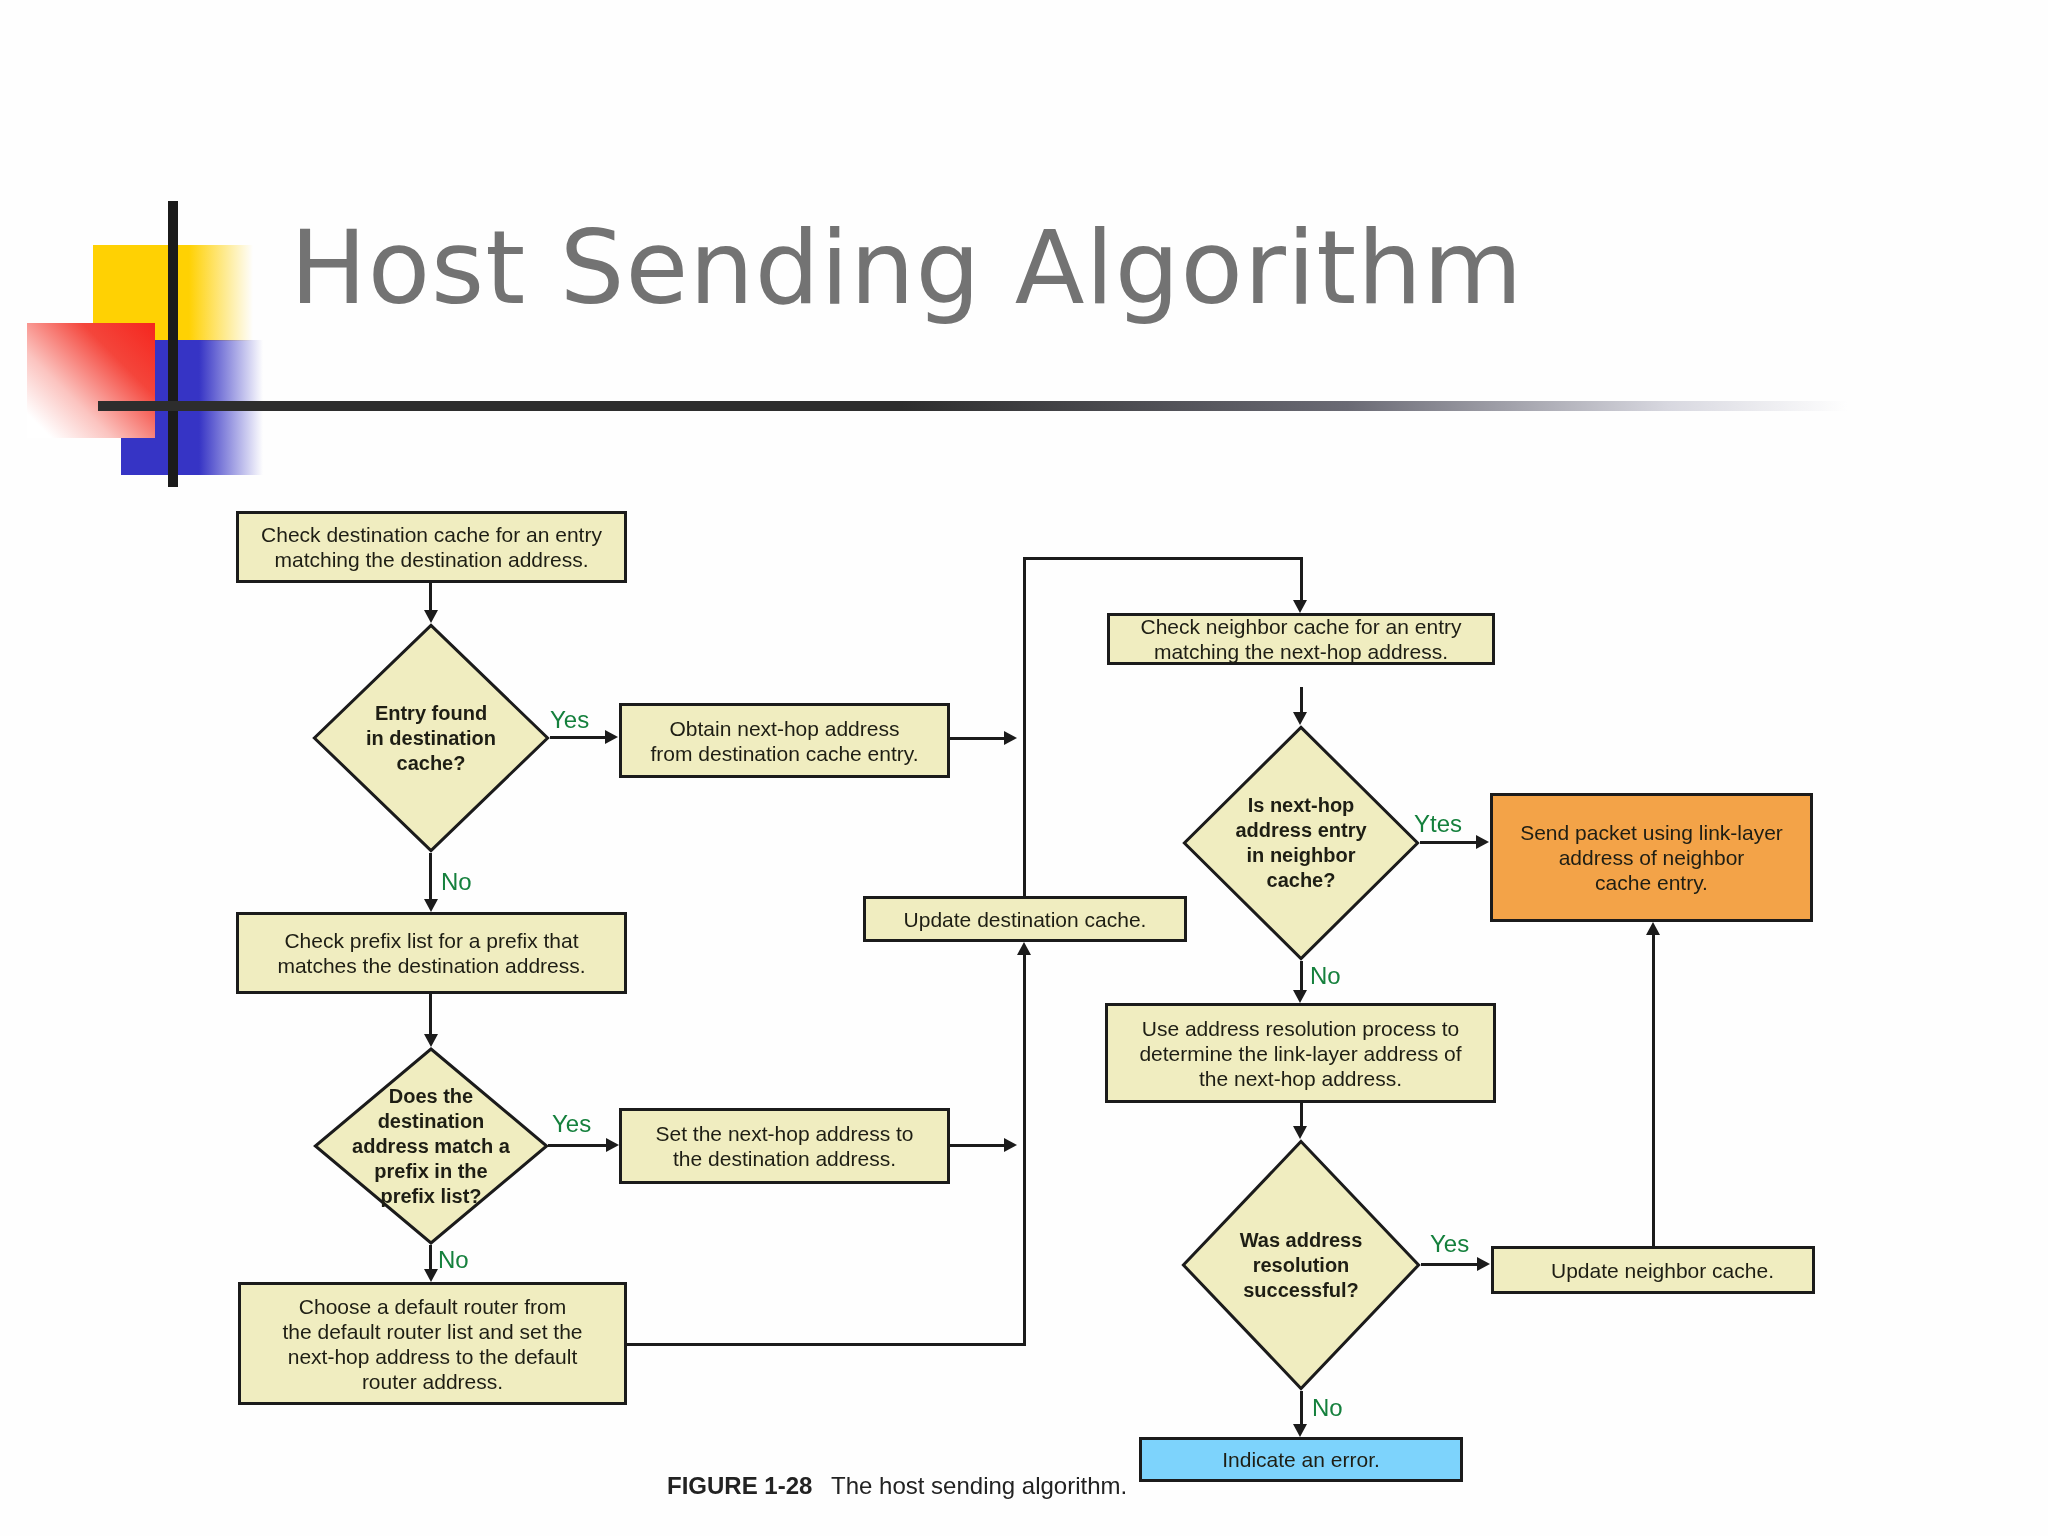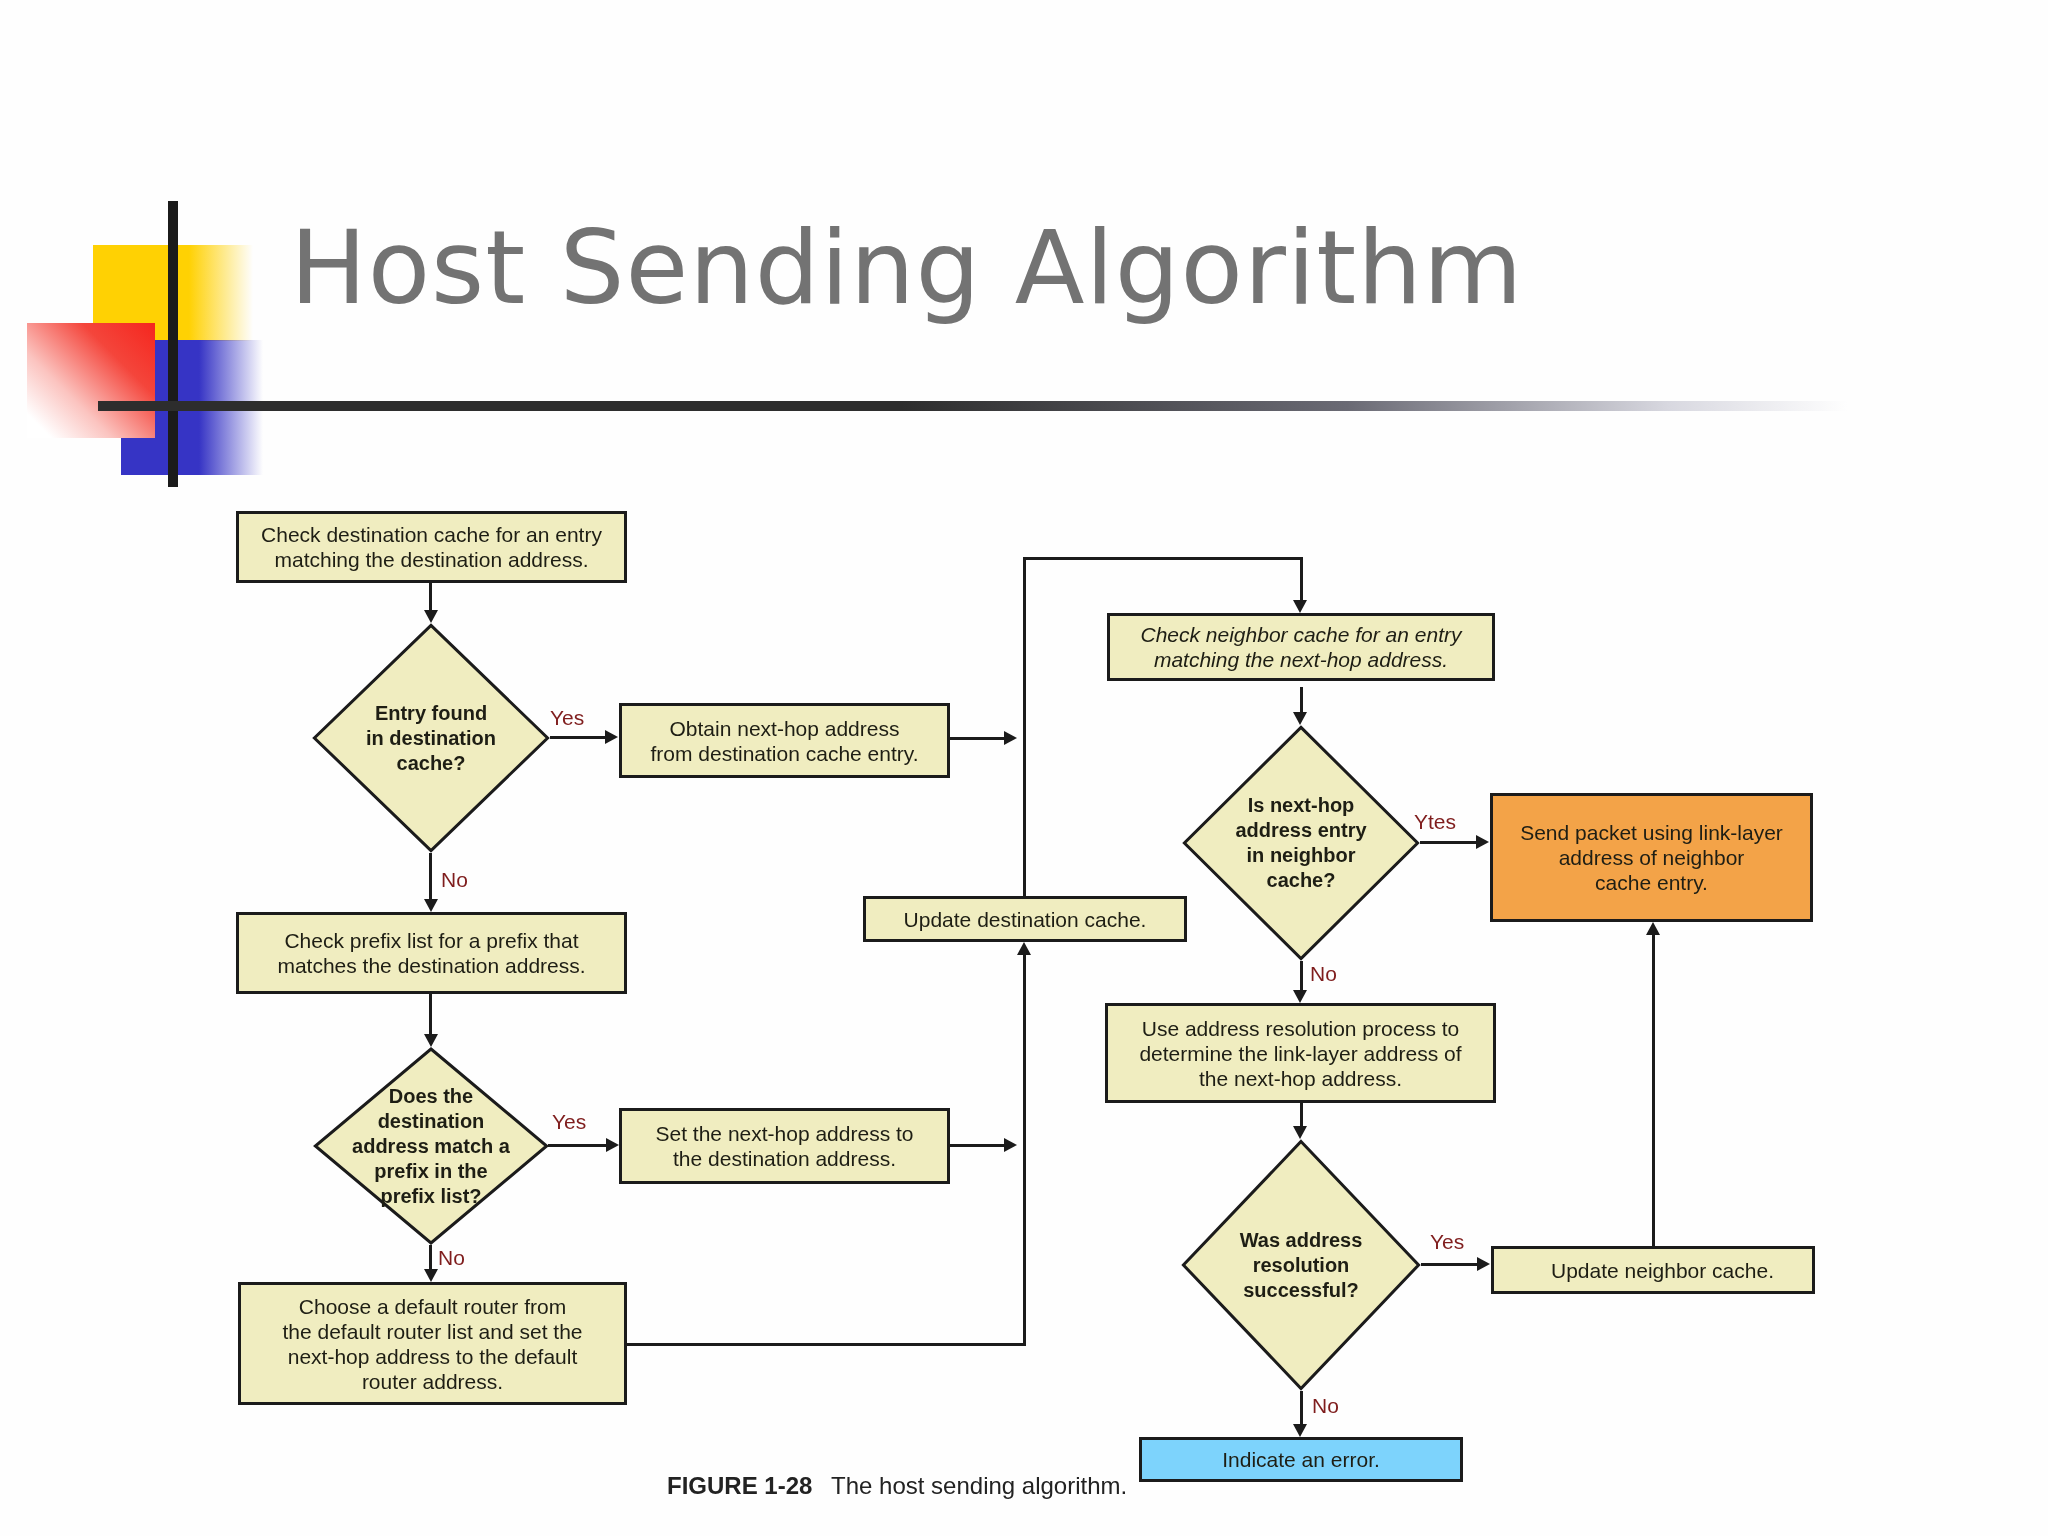--- a/index.html
+++ b/index.html
@@ -29,21 +29,21 @@
   .diamond{position:absolute;z-index:5;font-weight:bold;}
   .diamond svg{position:absolute;left:0;top:0;width:100%;height:100%;}
   .diamond .dtext{position:absolute;left:0;top:0;width:100%;height:100%;
     display:flex;align-items:center;justify-content:center;text-align:center;
     font-size:20px;line-height:25px;color:#1e1e14;white-space:pre-line;}
   .line{position:absolute;background:#1b1b1b;z-index:4;}
   .ah{position:absolute;width:0;height:0;z-index:4;}
   .ah-d{border-left:7px solid transparent;border-right:7px solid transparent;border-top:13px solid #1b1b1b;}
   .ah-u{border-left:7px solid transparent;border-right:7px solid transparent;border-bottom:13px solid #1b1b1b;}
   .ah-r{border-top:7px solid transparent;border-bottom:7px solid transparent;border-left:13px solid #1b1b1b;}
-  .branch-label{position:absolute;font-size:21px;color:#7f1d1d;z-index:6;white-space:nowrap;}
+  .branch-label{position:absolute;font-size:24px;color:#15803d;z-index:6;white-space:nowrap;}
   #figure-caption{position:absolute;left:667px;top:1472px;font-size:24px;color:#222;z-index:5;white-space:nowrap;}
   #figure-caption .cap-bold{font-weight:bold;}
 </style>
 </head>
 <body>
 
 <div id="slide">
 
   <div class="sq" id="sq-yellow"></div>
   <div class="sq" id="sq-blue"></div>
@@ -122,21 +122,21 @@
 from destination cache entry.</div>
   <div class="node" style="left:236px;top:912px;width:391px;height:82px;">Check prefix list for a prefix that
 matches the destination address.</div>
   <div class="node" style="left:619px;top:1108px;width:331px;height:76px;">Set the next-hop address to
 the destination address.</div>
   <div class="node" style="left:238px;top:1282px;width:389px;height:123px;">Choose a default router from
 the default router list and set the
 next-hop address to the default
 router address.</div>
   <div class="node" style="left:863px;top:896px;width:324px;height:46px;">Update destination cache.</div>
-  <div class="node" style="left:1107px;top:613px;width:388px;height:68px;font-style:italic;">Check neighbor cache for an entry
+  <div class="node" style="left:1107px;top:613px;width:388px;height:52px;">Check neighbor cache for an entry
 matching the next-hop address.</div>
   <div class="node orange" style="left:1490px;top:793px;width:323px;height:129px;">Send packet using link-layer
 address of neighbor
 cache entry.</div>
   <div class="node" style="left:1105px;top:1003px;width:391px;height:100px;">Use address resolution process to
 determine the link-layer address of
 the next-hop address.</div>
   <div class="node" style="left:1491px;top:1246px;width:324px;height:48px;padding-left:19px;">Update neighbor cache.</div>
   <div class="node orange-light" style="left:1139px;top:1437px;width:324px;height:45px;">Indicate an error.</div>
 

